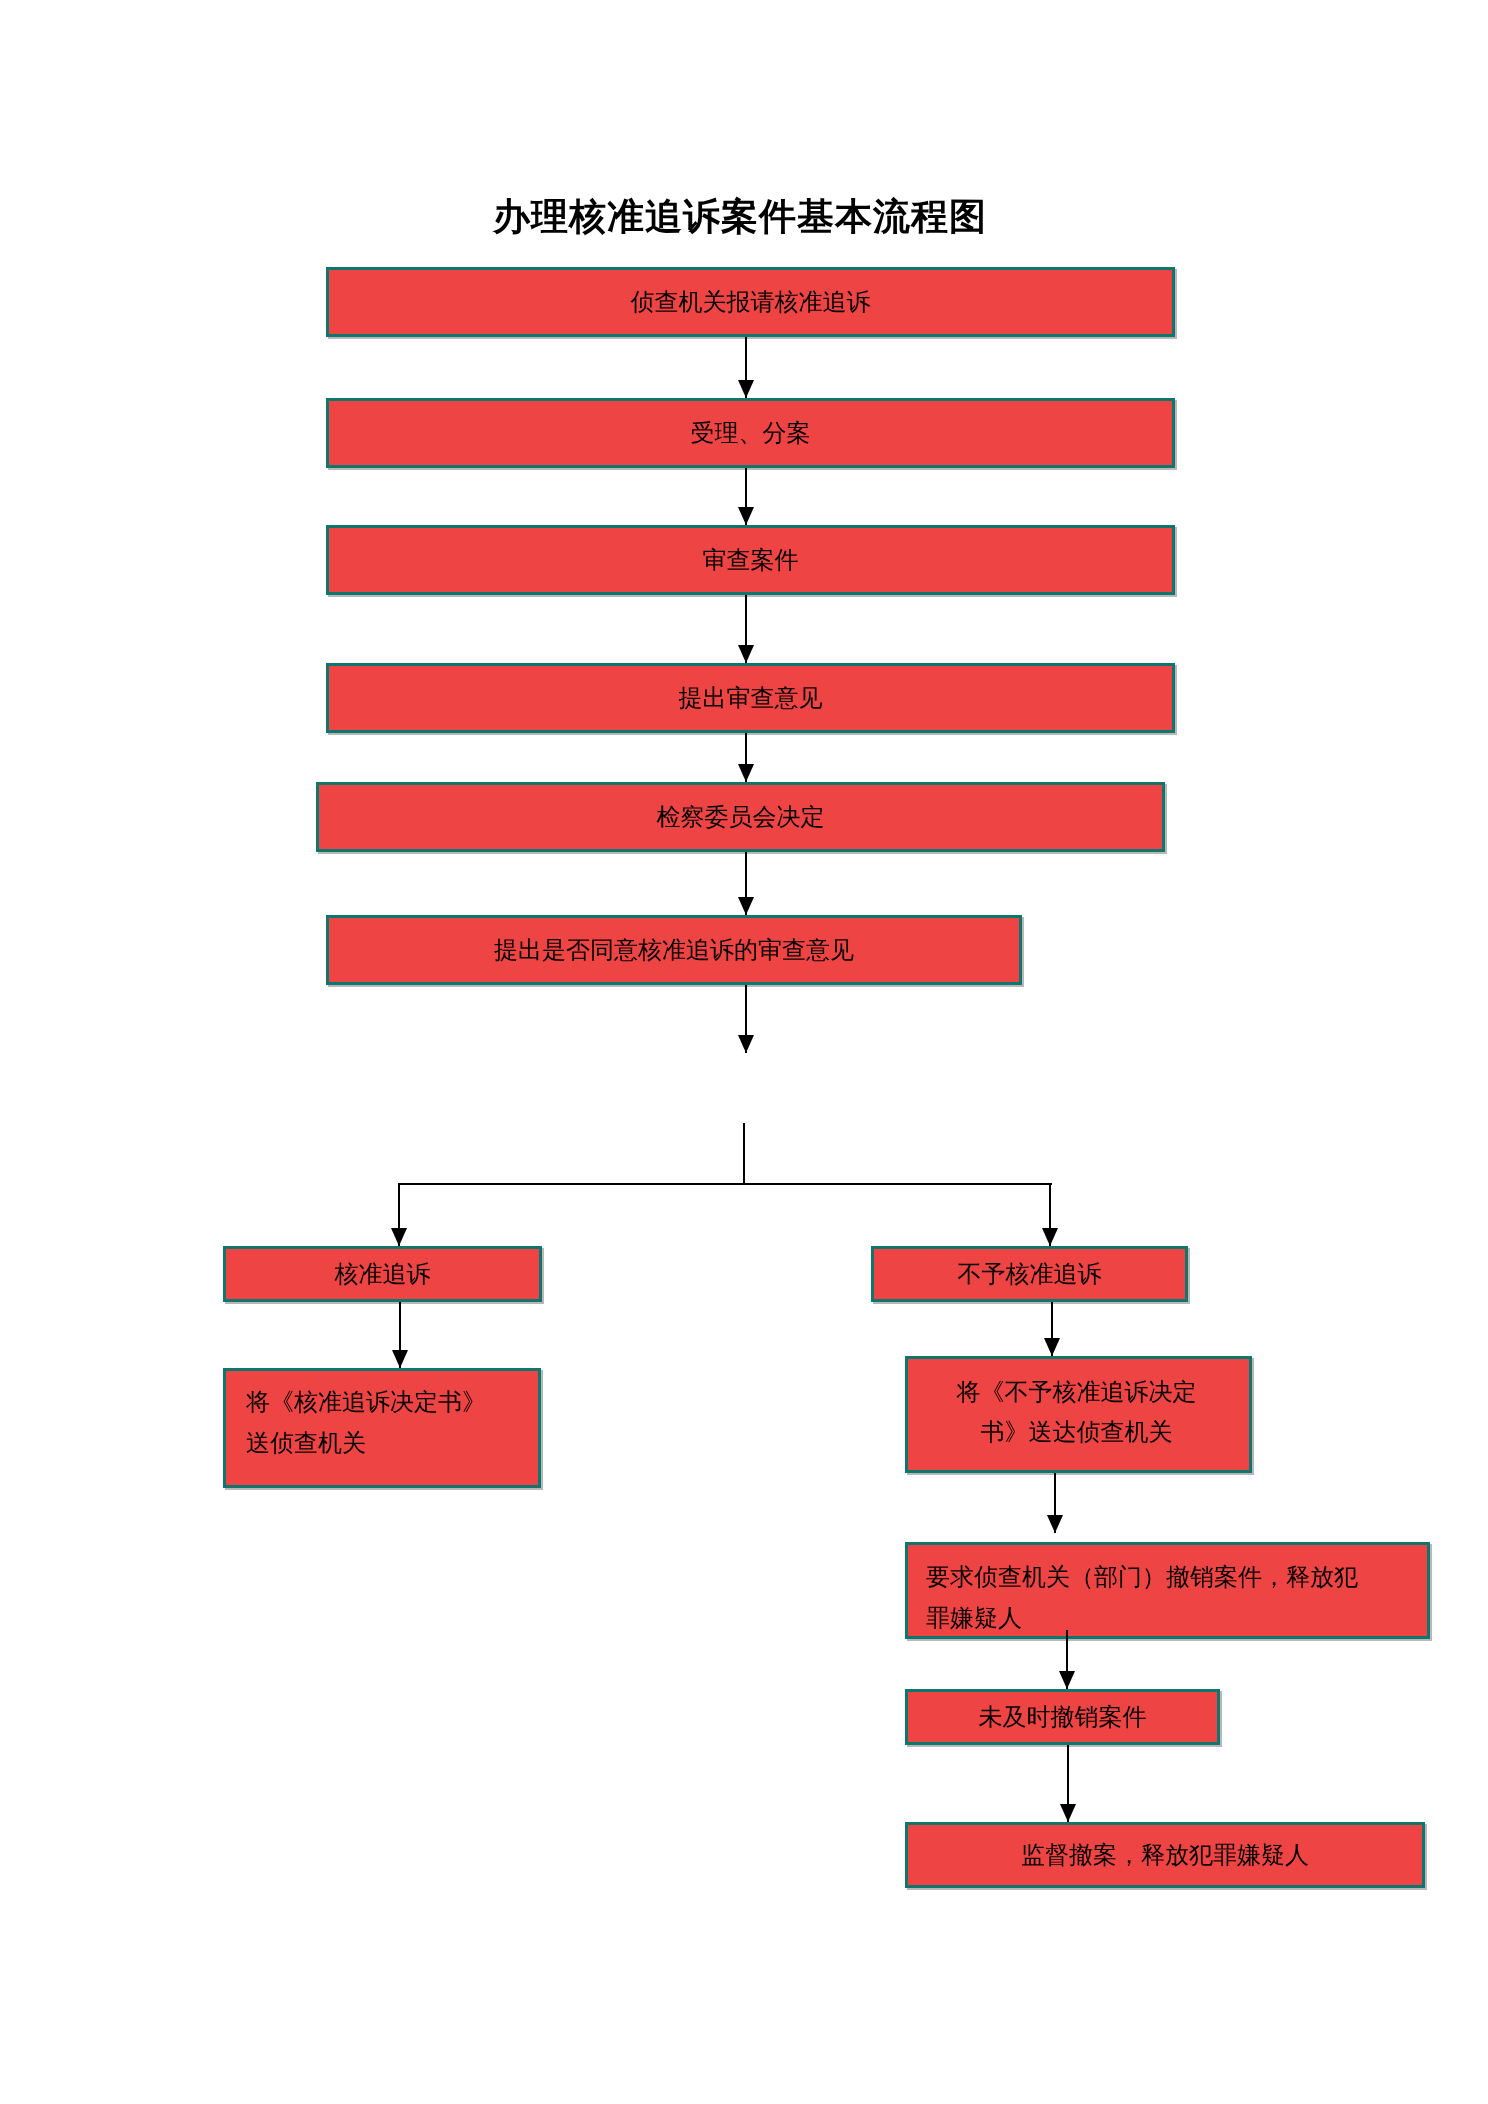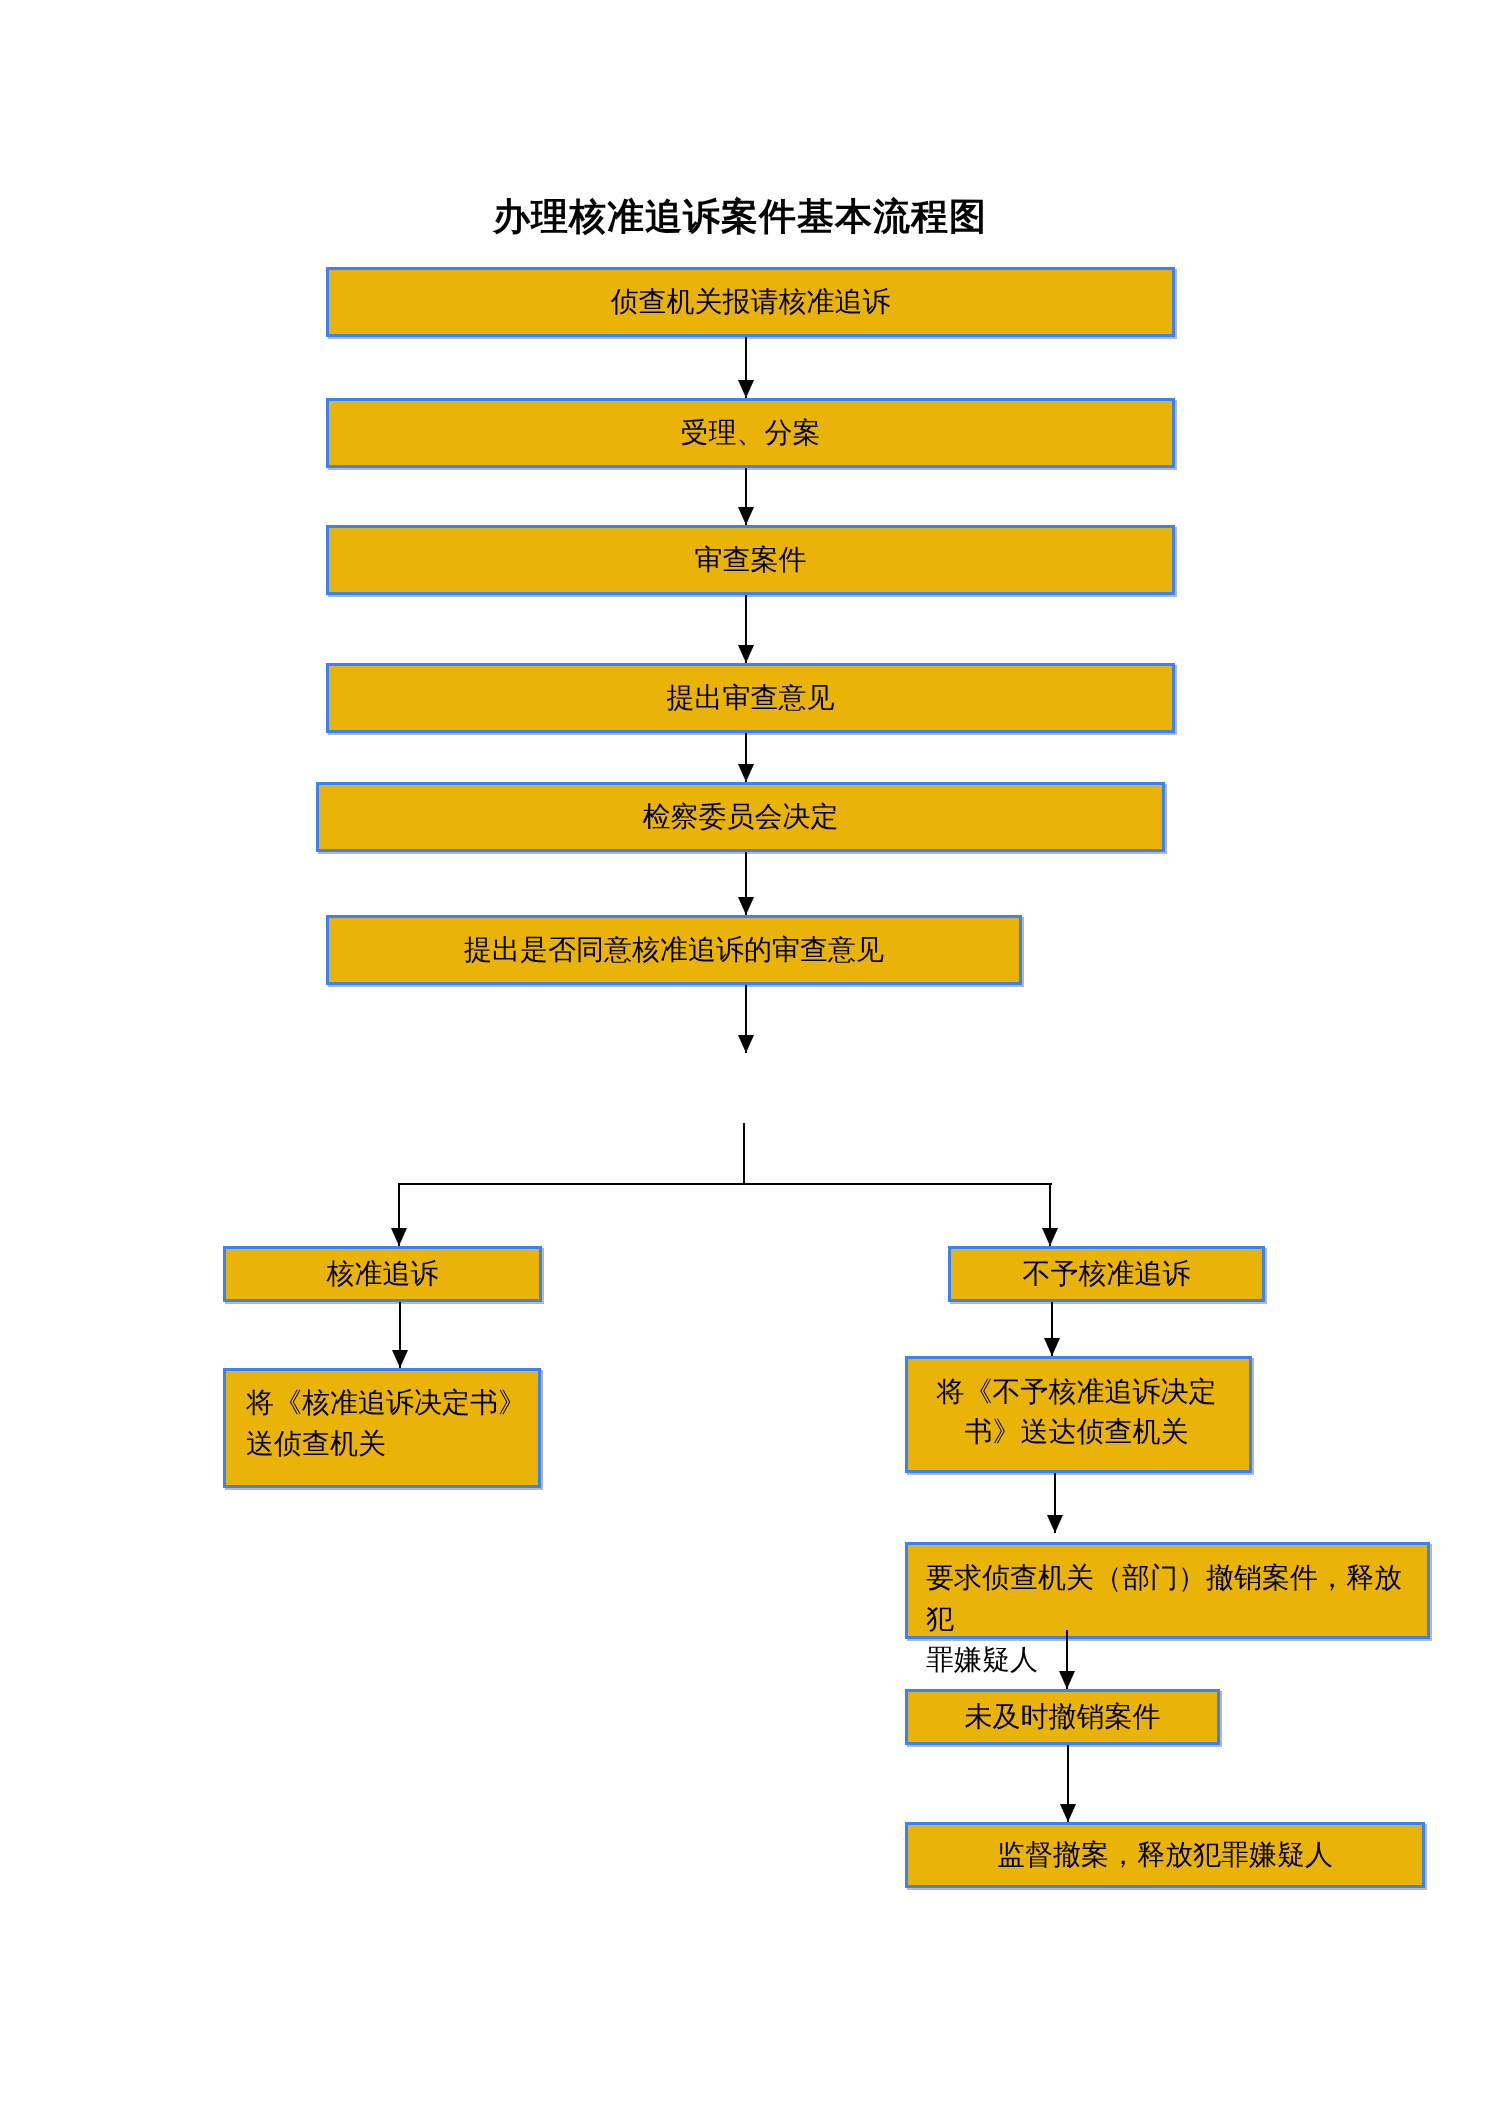--- a/index.html
+++ b/index.html
@@ -23,24 +23,24 @@
     width: 1480px;
     text-align: center;
     font-size: 37px;
     font-weight: bold;
     letter-spacing: 1px;
     margin: 0;
   }
   .box {
     position: absolute;
     box-sizing: border-box;
-    border: 3px solid #3b82f6;
-    background: #eab308;
+    border: 3px solid #0f766e;
+    background: #ef4444;
     box-shadow: 2px 2px 0 #b8b8b8;
-    font-size: 28px;
+    font-size: 24px;
     line-height: 34px;
     display: flex;
     align-items: center;
     justify-content: center;
     text-align: center;
   }
   
   .box.block-left {
     display: block;
     text-align: left;
@@ -55,21 +55,21 @@
 
   
   .n-report      { left: 326px;  top: 267px;  width: 849px; height: 70px; }
   .n-accept      { left: 326px;  top: 398px;  width: 849px; height: 70px; }
   .n-review      { left: 326px;  top: 525px;  width: 849px; height: 70px; }
   .n-opinion     { left: 326px;  top: 663px;  width: 849px; height: 70px; }
   .n-committee   { left: 316px;  top: 782px;  width: 849px; height: 70px; }
   .n-agree       { left: 326px;  top: 915px;  width: 696px; height: 70px; }
   .n-higher      { left: 326px;  top: 1053px; width: 849px; height: 70px; }
   .n-approve     { left: 223px;  top: 1246px; width: 319px; height: 56px; }
-  .n-disapprove  { left: 948px;  top: 1246px; width: 317px; height: 56px; }
+  .n-disapprove  { left: 871px;  top: 1246px; width: 317px; height: 56px; }
   .n-send-appr   { left: 223px;  top: 1368px; width: 318px; height: 120px; padding: 11px 6px 0 20px; }
   .n-send-disap  { left: 905px;  top: 1356px; width: 347px; height: 117px; padding: 13px 12px 0 8px; }
   .n-request     { left: 905px;  top: 1533px; width: 525px; height: 97px;  padding: 12px 10px 0 18px; margin-top: 9px; }
   .n-notwithdr   { left: 905px;  top: 1689px; width: 315px; height: 56px; }
   .n-supervise   { left: 905px;  top: 1822px; width: 520px; height: 66px; }
 
   
   .vline {
     position: absolute;
     width: 2px;

